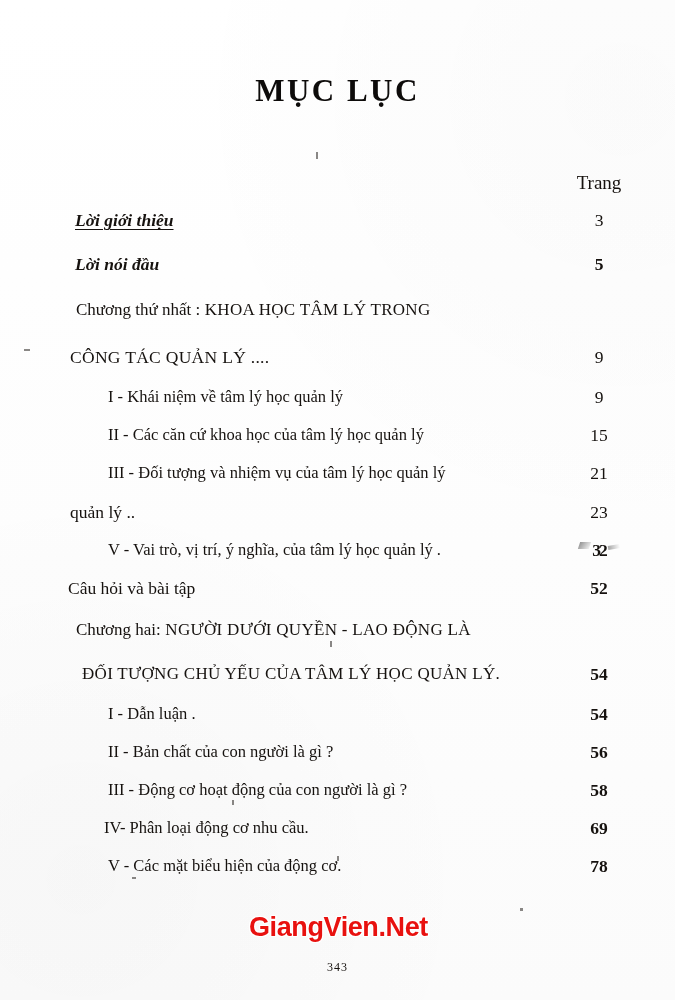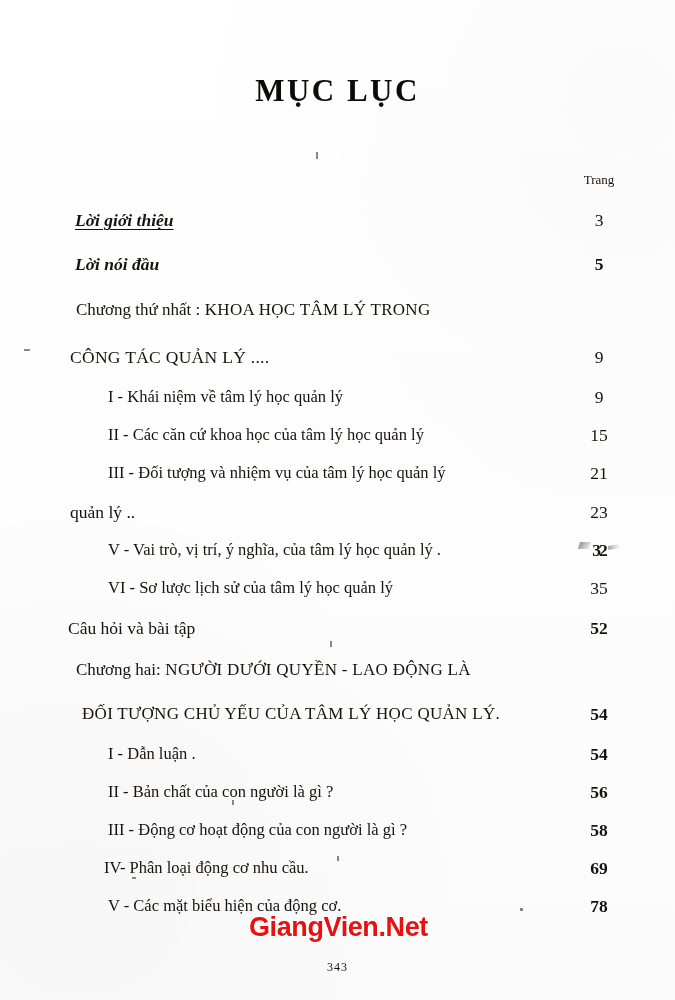--- a/index.html
+++ b/index.html
@@ -43,21 +43,21 @@
     letter-spacing: 2.5px;
     color: #0d0b0a;
   }
 
   .trang-head {
     position: absolute;
     top: 172px;
     left: 556px;
     width: 86px;
     text-align: center;
-    font-size: 13px;
+    font-size: 19px;
     color: #17120f;
   }
 
   .toc {
     position: absolute;
     top: 208px;
     left: 0;
     right: 0;
   }
 
@@ -214,24 +214,20 @@
     <div class="row lvl-cont" style="height:36px;">
       <span class="txt">quản lý ..</span>
       <span class="num">23</span>
     </div>
 
     <div class="row lvl-sub" style="height:36px;padding-left:12px;">
       <span class="txt">V - Vai trò, vị trí, ý nghĩa, của tâm lý học quản lý .</span>
       <span class="num"><span class="smudge">32</span></span>
     </div>
 
-    <div class="row lvl-sub" style="height:40px;">
-      <span class="txt">VI - Sơ lược lịch sử của tâm lý học quản lý</span>
-      <span class="num">35</span>
-    </div>
 
     <div class="row lvl-q" style="height:42px;">
       <span class="txt">Câu hỏi và bài tập</span>
       <span class="num b">52</span>
     </div>
 
     <div class="row lvl-chapline" style="height:44px;">
       <span class="txt"><span class="b">Chương hai:</span><span class="caps"> NGƯỜI DƯỚI QUYỀN - LAO ĐỘNG LÀ</span></span>
     </div>
 

